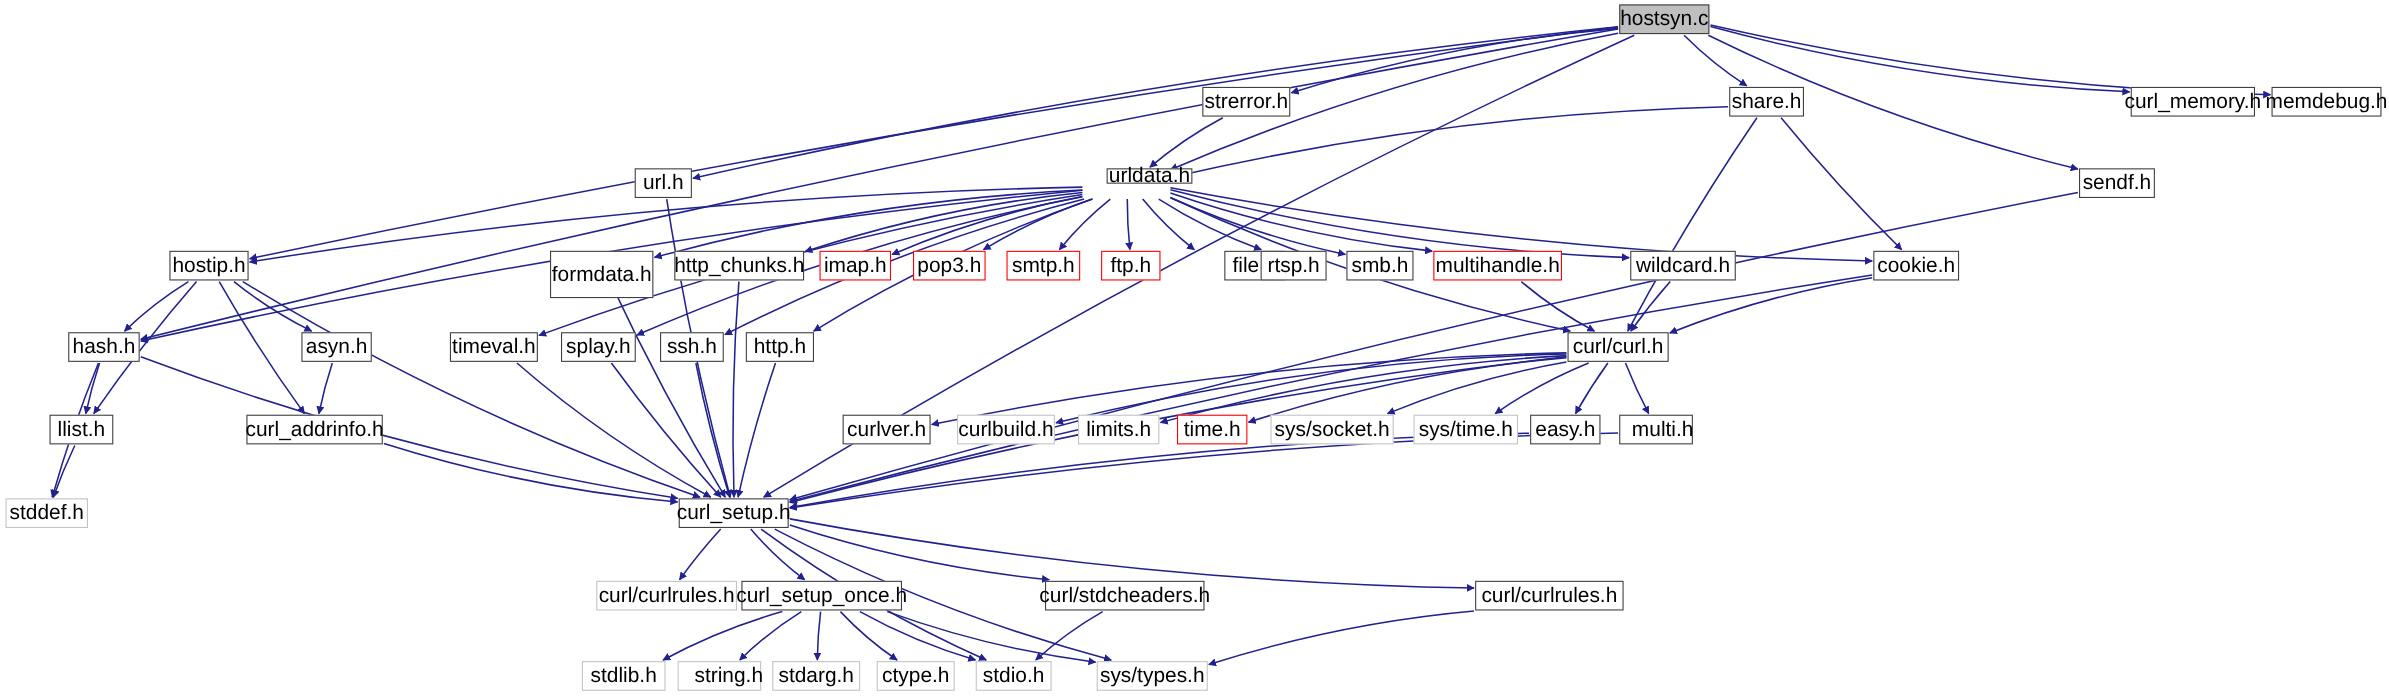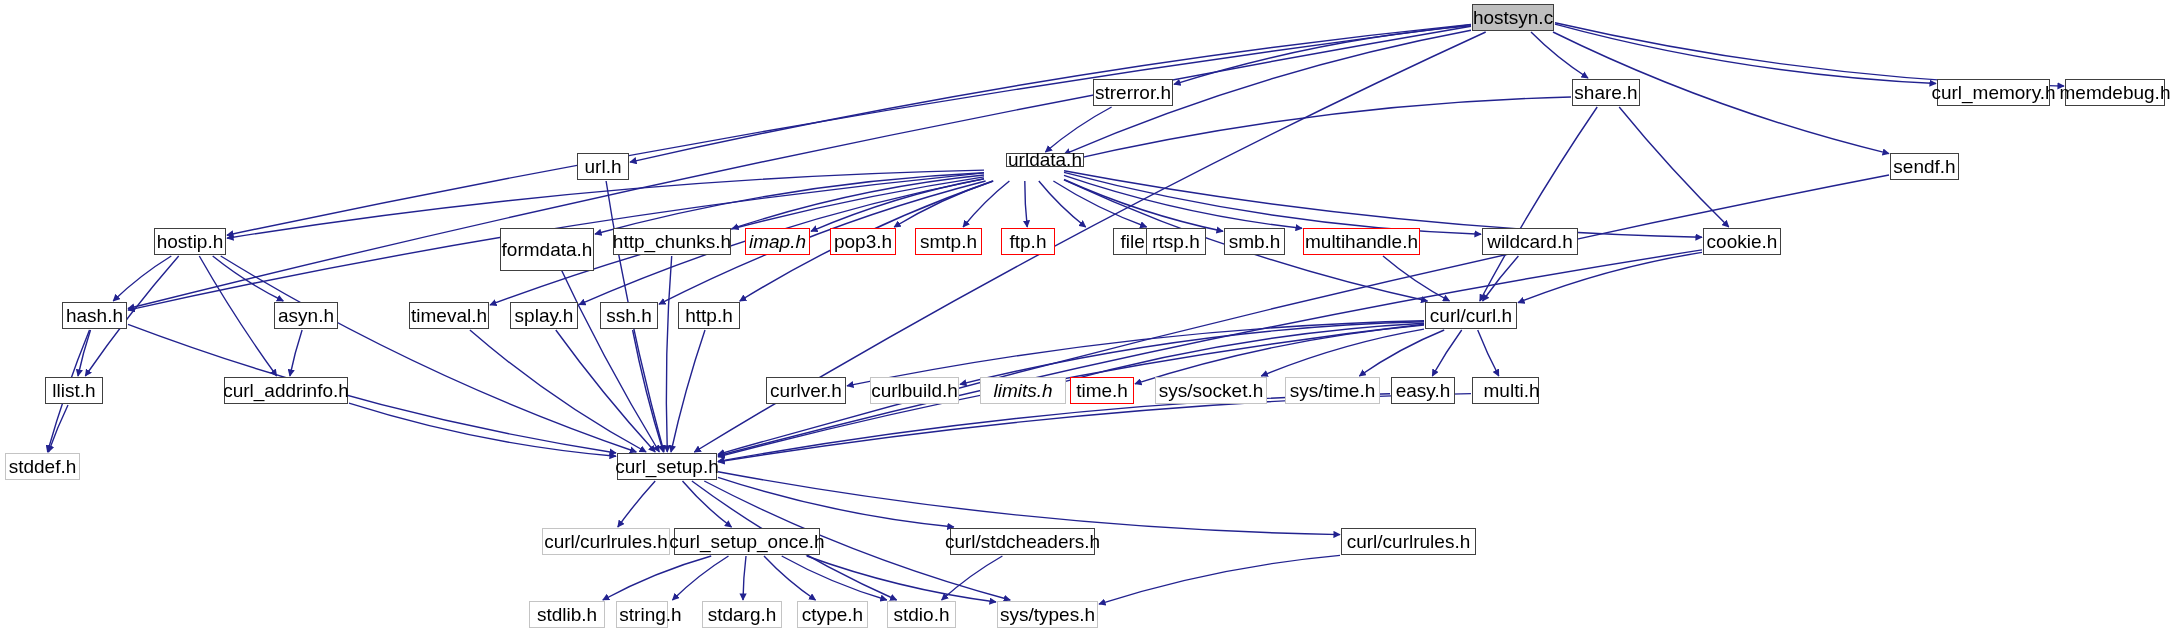--- a/index.html
+++ b/index.html
@@ -113,53 +113,53 @@
       <div class="node hdr" style="left: 1093px; top: 79px; width: 80px; height: 27px;">strerror.h</div>
       <div class="node hdr" style="left: 1572px; top: 79px; width: 68px; height: 27px;">share.h</div>
       <div class="node hdr" style="left: 1937px; top: 79px; width: 113px; height: 27px;">curl_memory.h</div>
       <div class="node hdr" style="left: 2065px; top: 79px; width: 100px; height: 27px;">memdebug.h</div>
       <div class="node hdr" style="left: 577px; top: 153px; width: 52px; height: 27px;">url.h</div>
       <div class="node hdr" style="left: 985px; top: 153px; width: 78px; height: 14px; margin-left: 21px;">urldata.h</div>
       <div class="node hdr" style="left: 1890px; top: 153px; width: 69px; height: 27px;">sendf.h</div>
       <div class="node hdr" style="left: 154px; top: 228px; width: 72px; height: 27px;">hostip.h</div>
       <div class="node hdr" style="left: 500px; top: 228px; width: 94px; height: 43px;">formdata.h</div>
       <div class="node hdr" style="left: 613px; top: 228px; width: 118px; height: 27px;">http_chunks.h</div>
-      <div class="node warn" style="left: 745px; top: 228px; width: 65px; height: 27px; font-style: italic;">imap.h</div>
+      <div class="node warn" style="left: 745px; top: 228px; width: 65px; height: 27px;">imap.h</div>
       <div class="node warn" style="left: 830px; top: 228px; width: 66px; height: 27px;">pop3.h</div>
       <div class="node warn" style="left: 915px; top: 228px; width: 67px; height: 27px;">smtp.h</div>
       <div class="node warn" style="left: 1001px; top: 228px; width: 54px; height: 27px;">ftp.h</div>
       <div class="node hdr" style="left: 1073px; top: 228px; width: 55px; height: 27px; margin-left: 40px;">file.h</div>
       <div class="node hdr" style="left: 1146px; top: 228px; width: 60px; height: 27px; text-align: right;">rtsp.h</div>
       <div class="node hdr" style="left: 1224px; top: 228px; width: 61px; height: 27px;">smb.h</div>
       <div class="node warn" style="left: 1303px; top: 228px; width: 117px; height: 27px;">multihandle.h</div>
       <div class="node hdr" style="left: 1482px; top: 228px; width: 96px; height: 27px; text-align: center;">wildcard.h</div>
       <div class="node hdr" style="left: 1703px; top: 228px; width: 78px; height: 27px;">cookie.h</div>
       <div class="node hdr" style="left: 62px; top: 302px; width: 65px; height: 27px;">hash.h</div>
       <div class="node hdr" style="left: 274px; top: 302px; width: 64px; height: 27px;">asyn.h</div>
       <div class="node hdr" style="left: 409px; top: 302px; width: 80px; height: 27px;">timeval.h</div>
       <div class="node hdr" style="left: 510px; top: 302px; width: 68px; height: 27px;">splay.h</div>
       <div class="node hdr" style="left: 600px; top: 302px; width: 58px; height: 27px;">ssh.h</div>
       <div class="node hdr" style="left: 678px; top: 302px; width: 62px; height: 27px;">http.h</div>
       <div class="node hdr" style="left: 1425px; top: 302px; width: 92px; height: 27px;">curl/curl.h</div>
       <div class="node hdr" style="left: 45px; top: 377px; width: 58px; height: 27px;">llist.h</div>
       <div class="node hdr" style="left: 224px; top: 377px; width: 124px; height: 27px;">curl_addrinfo.h</div>
       <div class="node hdr" style="left: 766px; top: 377px; width: 80px; height: 27px;">curlver.h</div>
       <div class="node sys" style="left: 870px; top: 377px; width: 89px; height: 27px;">curlbuild.h</div>
-      <div class="node sys" style="left: 980px; top: 377px; width: 86px; height: 27px; font-style: italic;">limits.h</div>
+      <div class="node sys" style="left: 980px; top: 377px; width: 74px; height: 27px;">limits.h</div>
       <div class="node warn" style="left: 1070px; top: 377px; width: 64px; height: 27px;">time.h</div>
       <div class="node sys" style="left: 1155px; top: 377px; width: 112px; height: 27px;">sys/socket.h</div>
       <div class="node sys" style="left: 1285px; top: 377px; width: 95px; height: 27px;">sys/time.h</div>
       <div class="node hdr" style="left: 1391px; top: 377px; width: 64px; height: 27px;">easy.h</div>
       <div class="node hdr" style="left: 1472px; top: 377px; width: 67px; height: 27px; padding-left: 12px;">multi.h</div>
       <div class="node sys" style="left: 5px; top: 453px; width: 75px; height: 27px;">stddef.h</div>
       <div class="node hdr" style="left: 617px; top: 453px; width: 100px; height: 27px;">curl_setup.h</div>
       <div class="node sys" style="left: 542px; top: 528px; width: 128px; height: 27px;">curl/curlrules.h</div>
       <div class="node hdr" style="left: 674px; top: 528px; width: 146px; height: 27px;">curl_setup_once.h</div>
       <div class="node hdr" style="left: 950px; top: 528px; width: 145px; height: 27px;">curl/stdcheaders.h</div>
       <div class="node hdr" style="left: 1341px; top: 528px; width: 135px; height: 27px;">curl/curlrules.h</div>
       <div class="node sys" style="left: 529px; top: 601px; width: 76px; height: 27px;">stdlib.h</div>
-      <div class="node sys" style="left: 616px; top: 601px; width: 52px; height: 27px; padding-left: 17px;">string.h</div>
+      <div class="node sys" style="left: 616px; top: 601px; width: 76px; height: 27px; padding-left: 17px;">string.h</div>
       <div class="node sys" style="left: 702px; top: 601px; width: 80px; height: 27px;">stdarg.h</div>
       <div class="node sys" style="left: 797px; top: 601px; width: 71px; height: 27px;">ctype.h</div>
       <div class="node sys" style="left: 887px; top: 601px; width: 69px; height: 27px;">stdio.h</div>
       <div class="node sys" style="left: 997px; top: 601px; width: 101px; height: 27px;">sys/types.h</div>
     </div>
 </div>
 
 </body></html>

